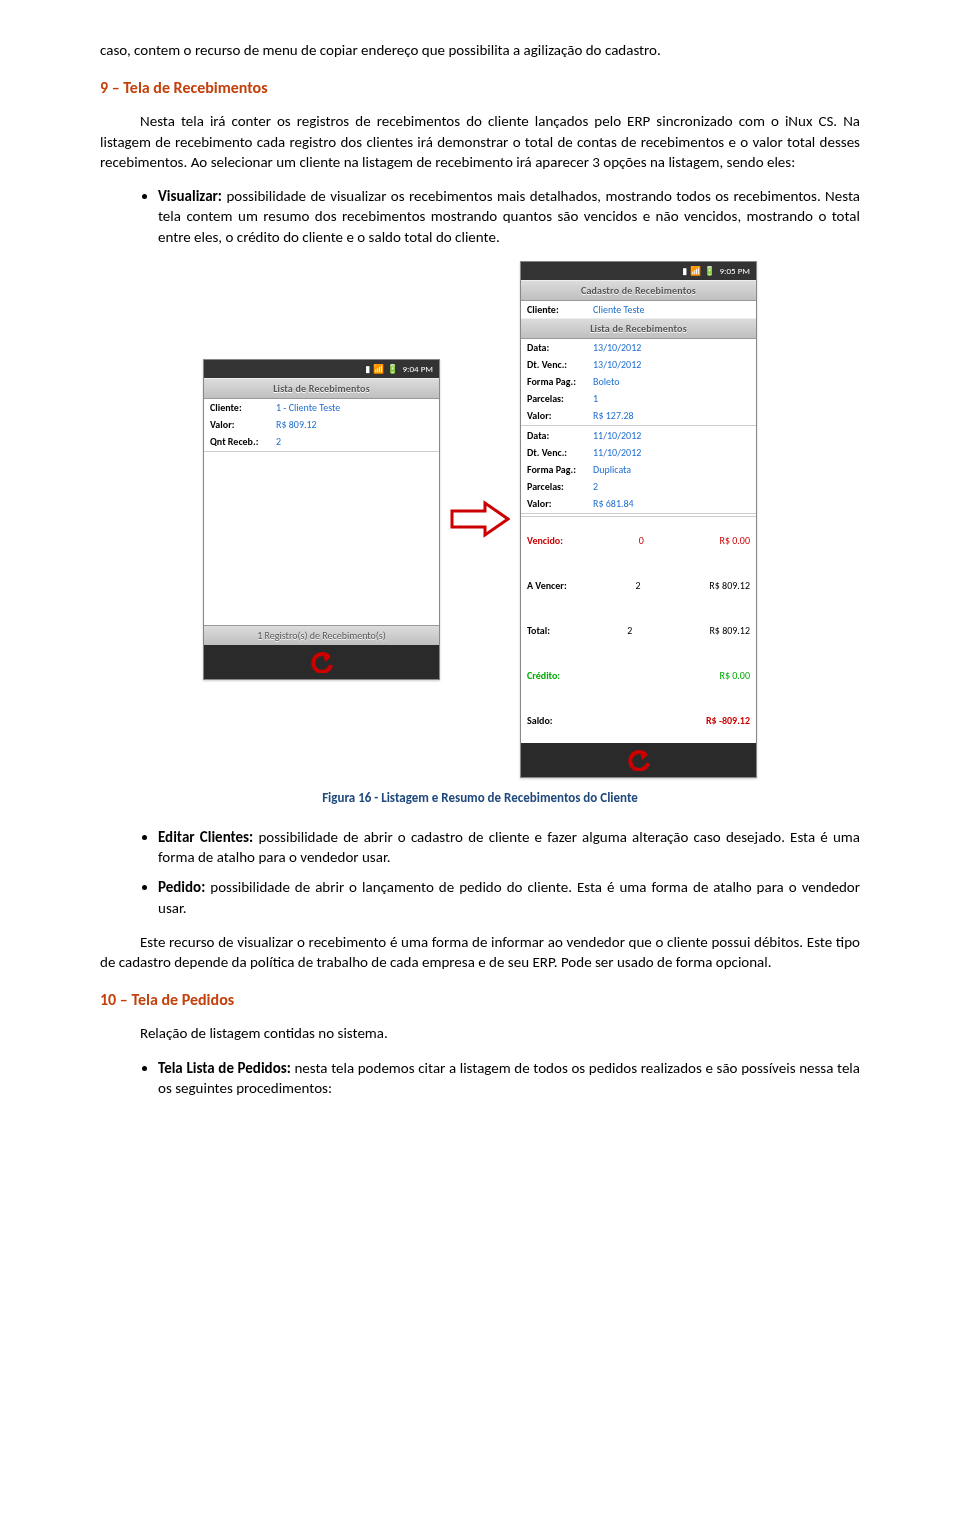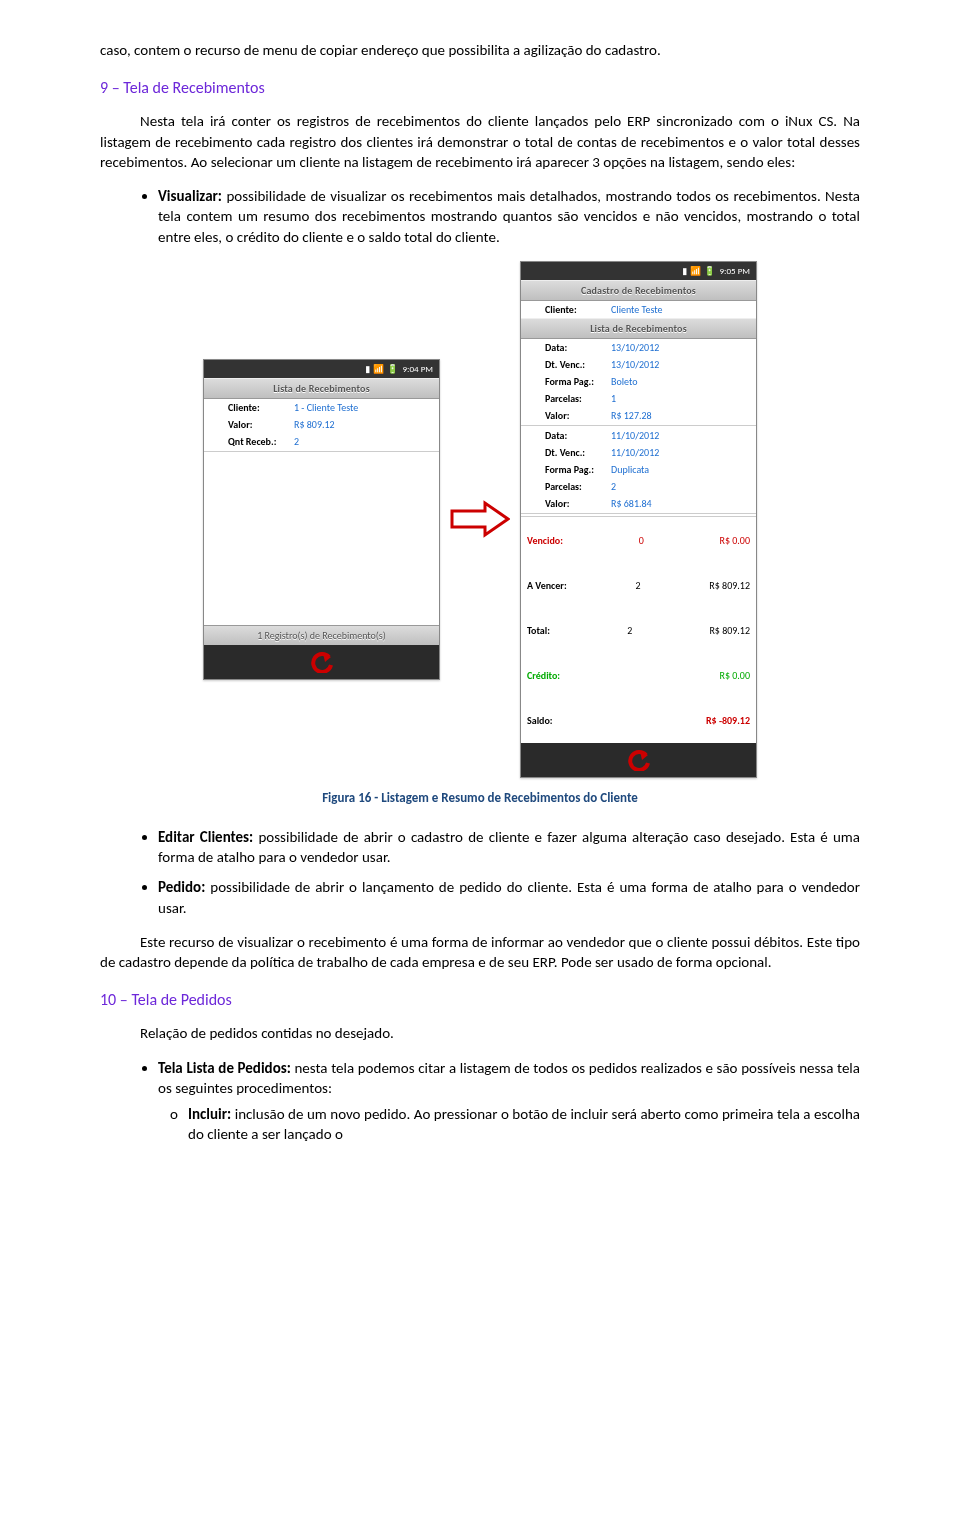--- a/index.html
+++ b/index.html
@@ -12,22 +12,22 @@
   }
   .page {
     padding: 40px 100px 40px 100px;
   }
   p {
     margin: 0 0 14px 0;
     line-height: 1.35;
     text-align: justify;
   }
   .heading {
-    color: #6d28d9;
-    font-weight: normal;
+    color: #c2410c;
+    font-weight: bold;
     font-size: 16px;
     margin: 18px 0 14px 0;
   }
   ul.bullets {
     margin: 0 0 14px 0;
     padding-left: 58px;
   }
   ul.bullets > li {
     margin-bottom: 10px;
     line-height: 1.35;
@@ -81,21 +81,21 @@
     text-align: center;
     color: #555;
     font-size: 10px;
     padding: 3px 0;
     font-weight: bold;
     letter-spacing: .2px;
     text-shadow: 0 1px 0 #fff;
   }
   .phone .row {
     display: flex;
-    padding: 2px 24px;
+    padding: 2px 6px;
     font-size: 10px;
   }
   .phone .row .lbl {
     width: 66px;
     font-weight: bold;
     color: #000;
   }
   .phone .row .val { color: #1f6fd1; }
   .phone .sep { border-top: 1px solid #ccc; margin: 1px 0; }
   .phone .body {
@@ -320,26 +320,21 @@
     </li>
     <li>
       <b>Pedido:</b><span> possibilidade de abrir o lançamento de pedido do cliente. Esta é uma forma de atalho para o vendedor usar.</span>
     </li>
   </ul>
 
   <p class="indent">Este recurso de visualizar o recebimento é uma forma de informar ao vendedor que o cliente possui débitos. Este tipo de cadastro depende da política de trabalho de cada empresa e de seu ERP. Pode ser usado de forma opcional.</p>
 
   <div class="heading">10 – Tela de Pedidos</div>
 
-  <p class="indent">Relação de pedidos contidas no desejado.</p>
+  <p class="indent">Relação de listagem contidas no sistema.</p>
 
   <ul class="bullets">
     <li>
       <b>Tela Lista de Pedidos:</b><span> nesta tela podemos citar a listagem de todos os pedidos realizados e são possíveis nessa tela os seguintes procedimentos:</span>
-      <ul>
-        <li style="list-style-type:'o   ';">
-          <b>Incluir:</b><span> inclusão de um novo pedido. Ao pressionar o botão de incluir será aberto como primeira tela a escolha do cliente a ser lançado o</span>
-        </li>
-      </ul>
     </li>
   </ul>
 
 </div>
 
 </body></html>

